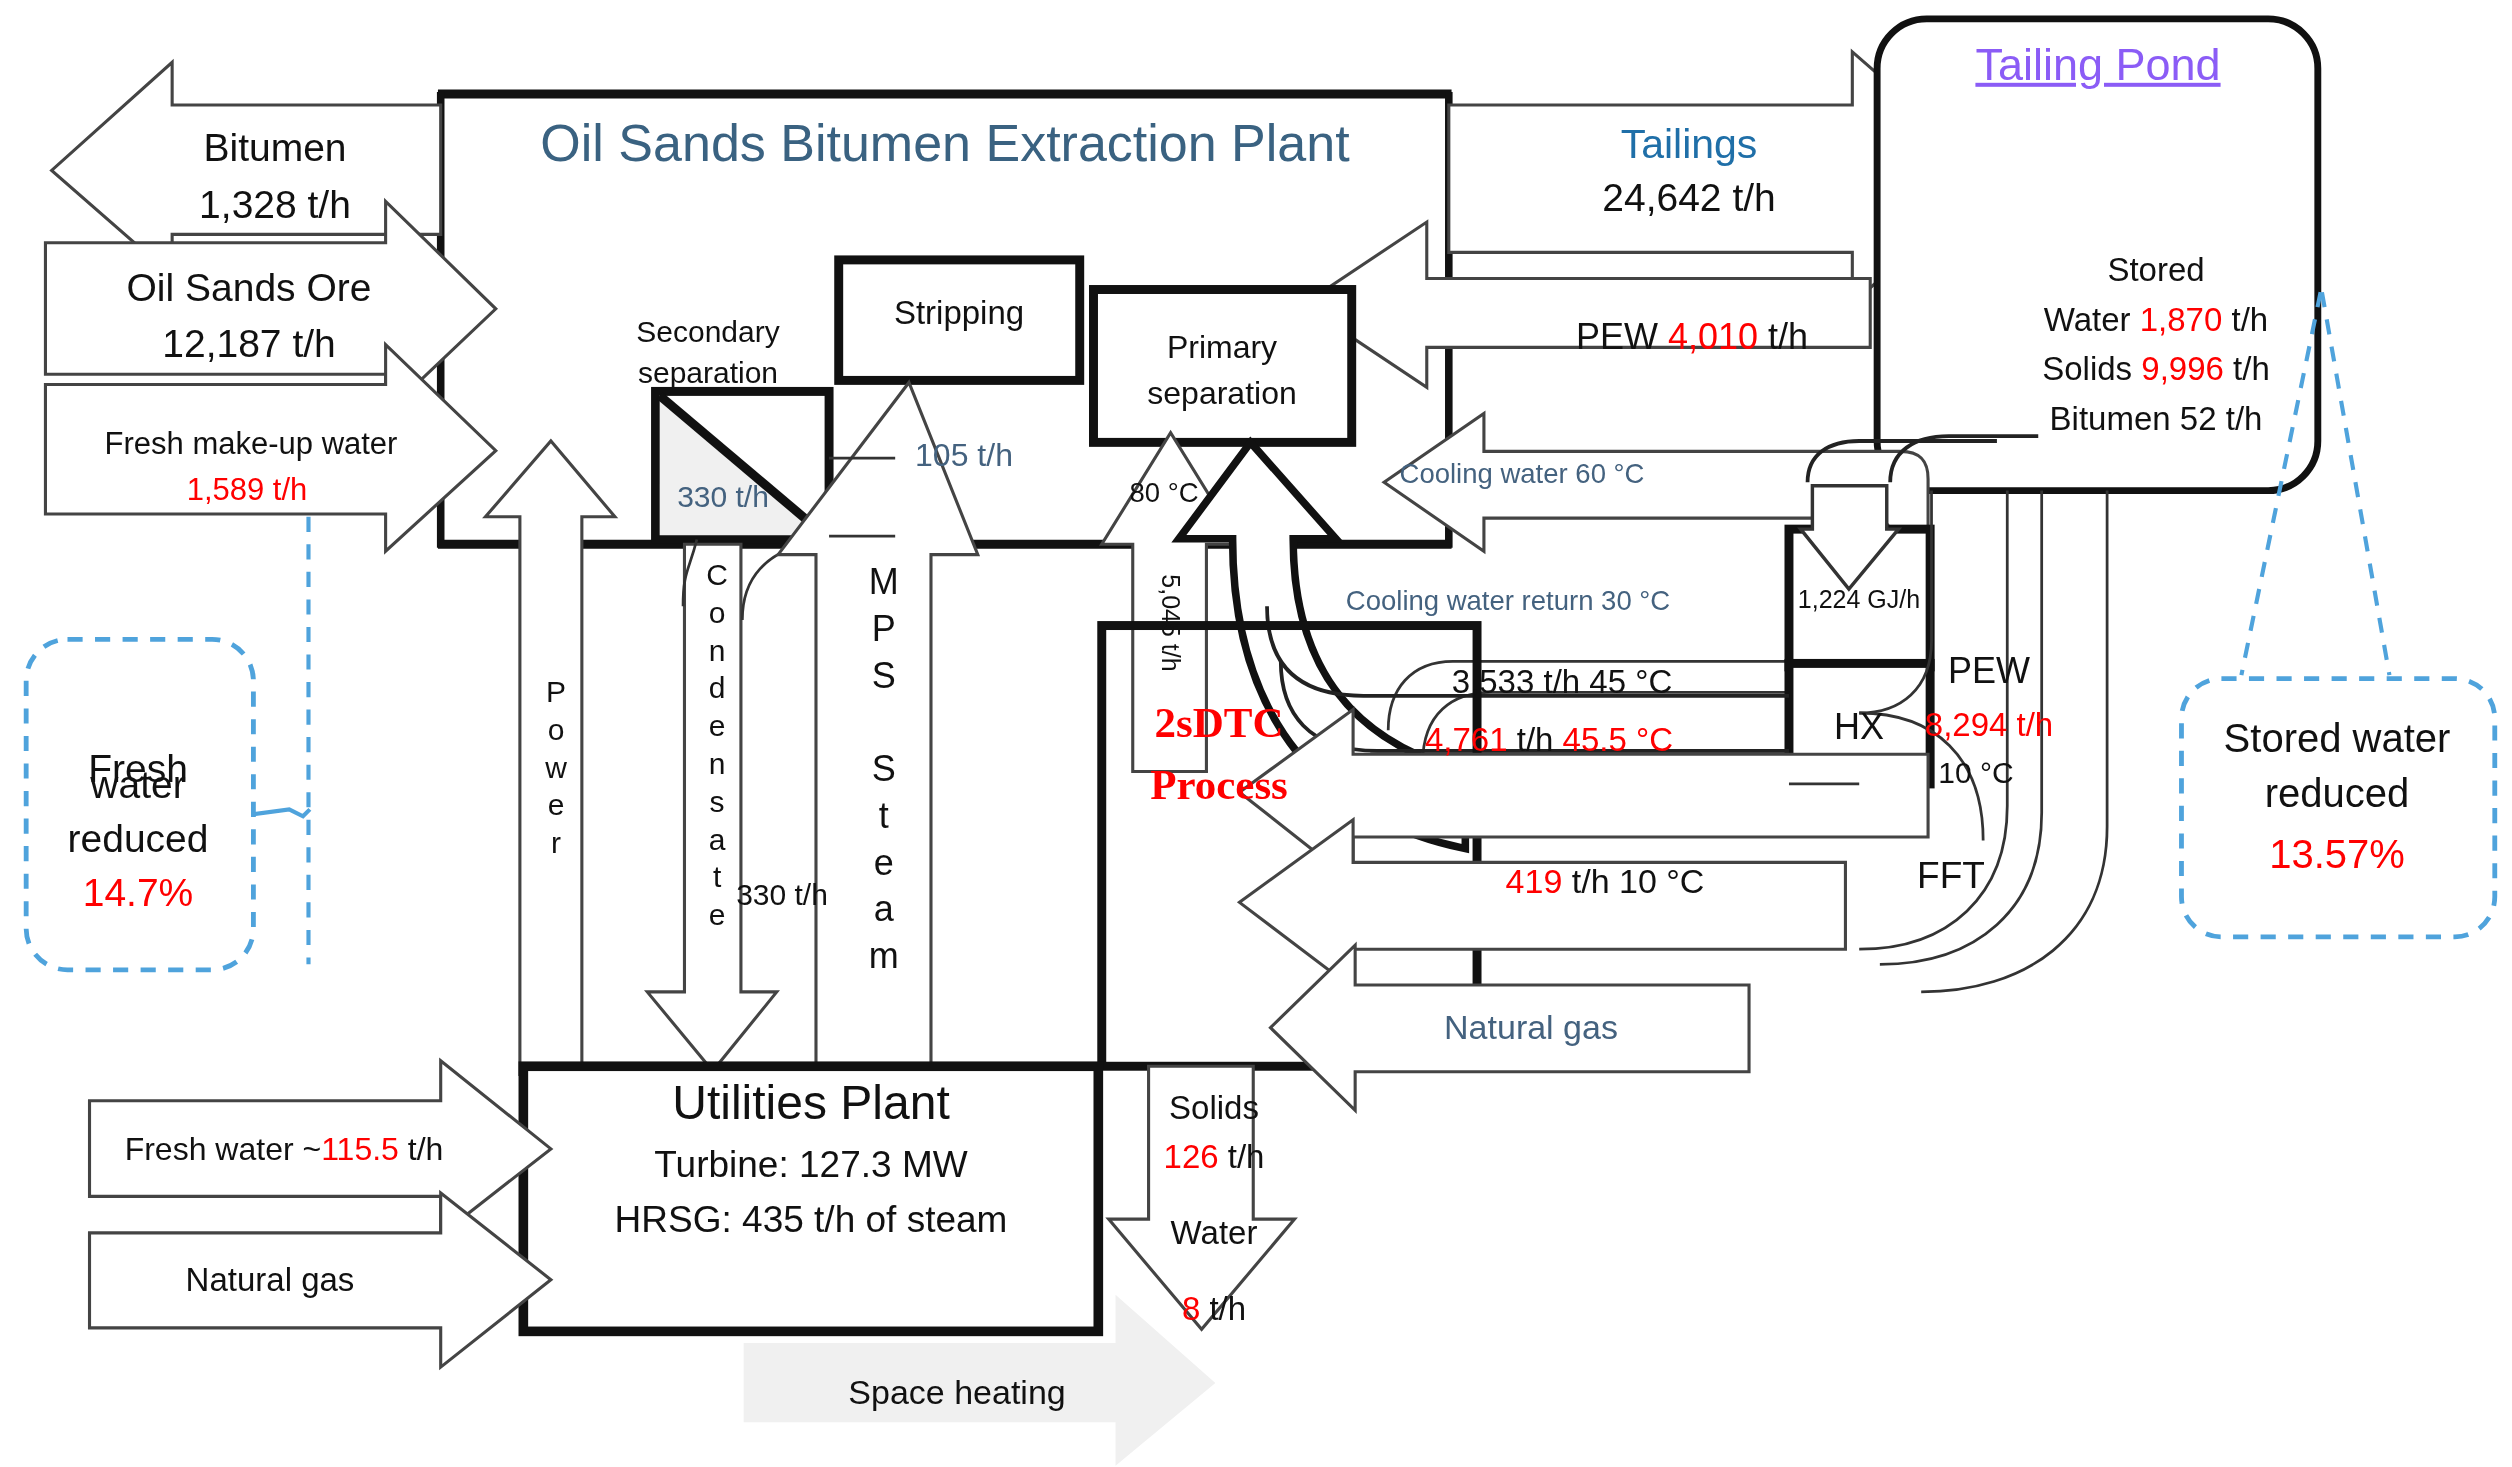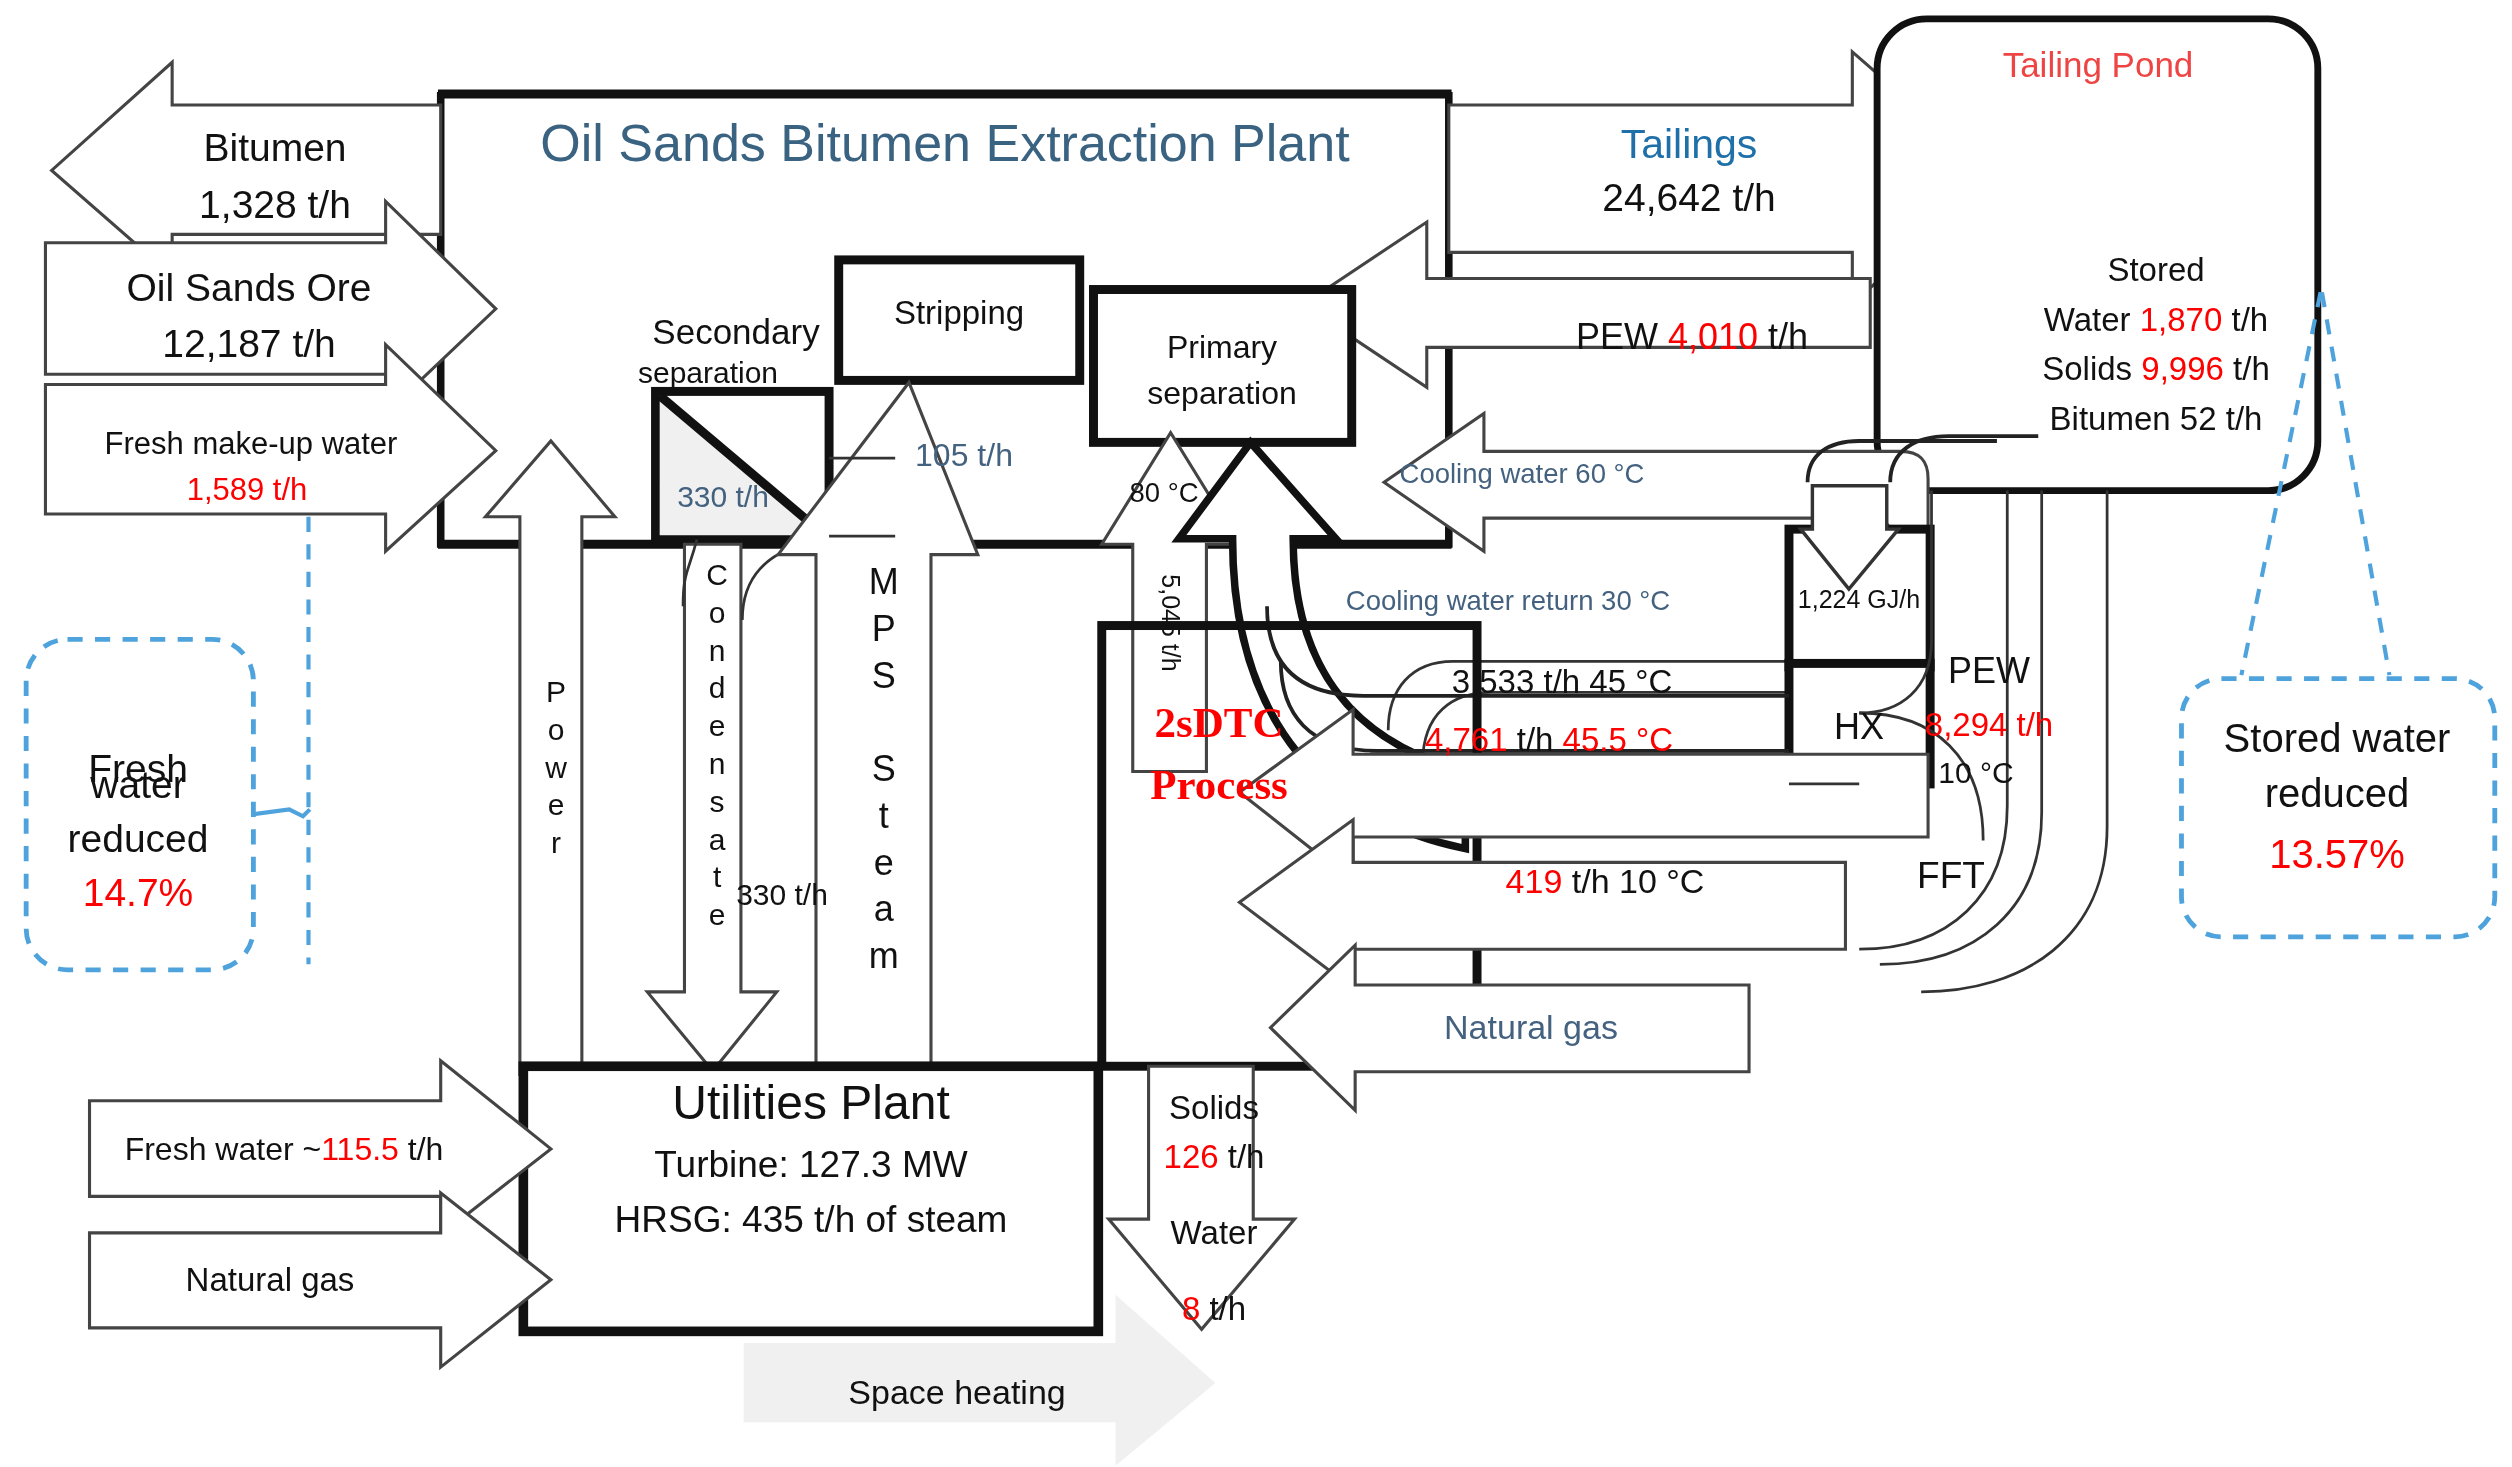--- a/index.html
+++ b/index.html
@@ -178,21 +178,21 @@
 
   <div class="lbl ctr blk" style="left:249px;top:288px;font-size:39px;">Oil Sands Ore</div>
   <div class="lbl ctr blk" style="left:249px;top:344px;font-size:39px;">12,187 t/h</div>
 
   <div class="lbl ctr blk" style="left:251px;top:444px;font-size:31px;">Fresh make-up water</div>
   <div class="lbl ctr red" style="left:247px;top:490px;font-size:31px;">1,589 t/h</div>
 
   <div class="lbl ctr" style="left:1689px;top:145px;font-size:41px;color:#1F6FA8;text-align:right;">Tailings</div>
   <div class="lbl ctr blk" style="left:1689px;top:198px;font-size:39px;">24,642 t/h</div>
 
-  <div class="lbl ctr" style="left:2098px;top:65px;font-size:35px;color:#ef4444;">Tailing Pond</div>
+  <div class="lbl ctr" style="left:2098px;top:65px;font-size:45px;color:#8b5cf6;text-decoration:underline;">Tailing Pond</div>
   <div class="lbl ctr blk" style="left:2156px;top:270px;font-size:33px;">Stored</div>
   <div class="lbl ctr blk" style="left:2156px;top:320px;font-size:33px;">
     <span>Water</span>
     <span class="red">1,870</span>
     <span>t/h</span>
   </div>
   <div class="lbl ctr blk" style="left:2156px;top:369px;font-size:33px;">
     <span>Solids</span>
     <span class="red">9,996</span>
     <span>t/h</span>
@@ -202,21 +202,21 @@
     <span>52</span>
     <span>t/h</span>
   </div>
 
   <div class="lbl ctr blk" style="left:1647px;top:337px;font-size:36px;margin-left:45px;">
     <span>PEW</span>
     <span class="red">4,010</span>
     <span>t/h</span>
   </div>
 
-  <div class="lbl ctr blk" style="left:708px;top:332px;font-size:35px;margin-left:28px;">Secondary</div>
+  <div class="lbl ctr blk" style="left:708px;top:332px;font-size:30px;">Secondary</div>
   <div class="lbl ctr blk" style="left:708px;top:373px;font-size:30px;">separation</div>
   <div class="lbl ctr sl" style="left:723px;top:497px;font-size:30px;">330 t/h</div>
 
   <div class="lbl ctr blk" style="left:959px;top:313px;font-size:33px;">Stripping</div>
   <div class="lbl ctr sl" style="left:964px;top:456px;font-size:32px;">105 t/h</div>
 
   <div class="lbl ctr blk" style="left:1222px;top:348px;font-size:32px;">Primary</div>
   <div class="lbl ctr blk" style="left:1222px;top:394px;font-size:32px;">separation</div>
   <div class="lbl ctr blk" style="left:1164px;top:493px;font-size:27.5px;">80 °C</div>
   <div class="lbl ctr blk rot90" style="left:1171px;top:623px;font-size:25px;">5,045 t/h</div>

